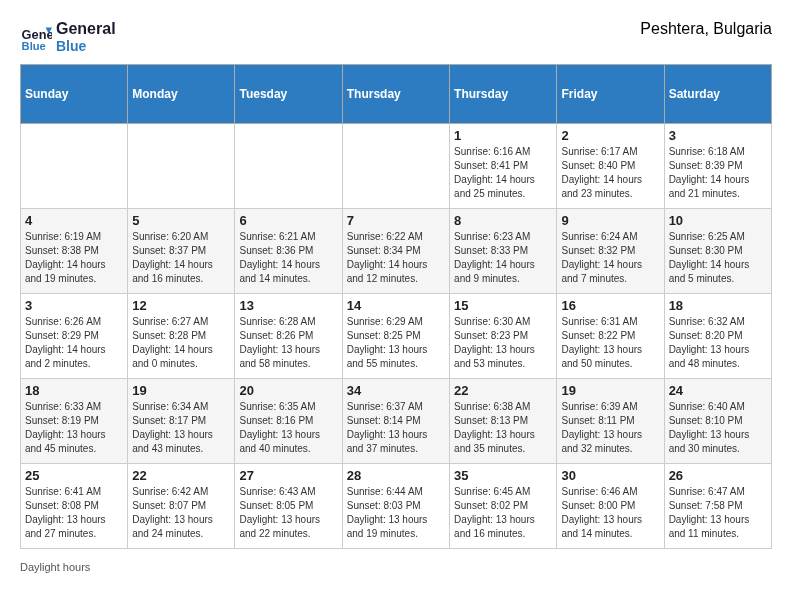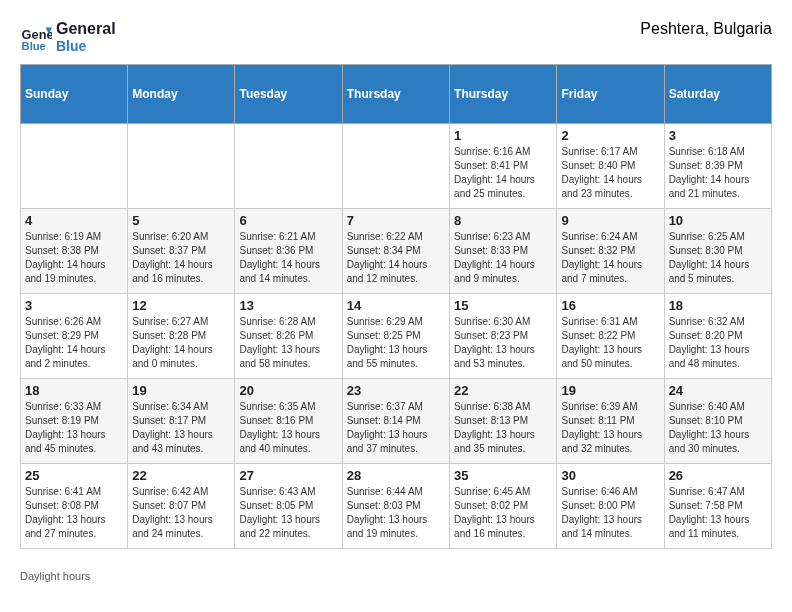--- a/index.html
+++ b/index.html
@@ -70,21 +70,21 @@
     }
     .day-info {
       font-size: 10px;
       color: #333;
       line-height: 1.4;
     }
     .empty-cell {
       background: #fff !important;
     }
     .footer-note {
-      margin-top: 21px;
+      margin-top: 12px;
       font-size: 11px;
       color: #555;
     }
   </style>
 </head>
 <body>
 
 <div class="header-area">
   <div class="logo">
     <svg class="logo-icon" viewBox="0 0 40 40">
@@ -200,21 +200,21 @@
         </td>
         <td>
           <div class="day-number">19</div>
           <div class="day-info">Sunrise: 6:34 AM<br>Sunset: 8:17 PM<br>Daylight: 13 hours and 43 minutes.</div>
         </td>
         <td>
           <div class="day-number">20</div>
           <div class="day-info">Sunrise: 6:35 AM<br>Sunset: 8:16 PM<br>Daylight: 13 hours and 40 minutes.</div>
         </td>
         <td>
-          <div class="day-number">23</div>
+          <div class="day-number">34</div>
           <div class="day-info">Sunrise: 6:37 AM<br>Sunset: 8:14 PM<br>Daylight: 13 hours and 37 minutes.</div>
         </td>
         <td>
           <div class="day-number">22</div>
           <div class="day-info">Sunrise: 6:38 AM<br>Sunset: 8:13 PM<br>Daylight: 13 hours and 35 minutes.</div>
         </td>
         <td>
           <div class="day-number">19</div>
           <div class="day-info">Sunrise: 6:39 AM<br>Sunset: 8:11 PM<br>Daylight: 13 hours and 32 minutes.</div>
         </td>

